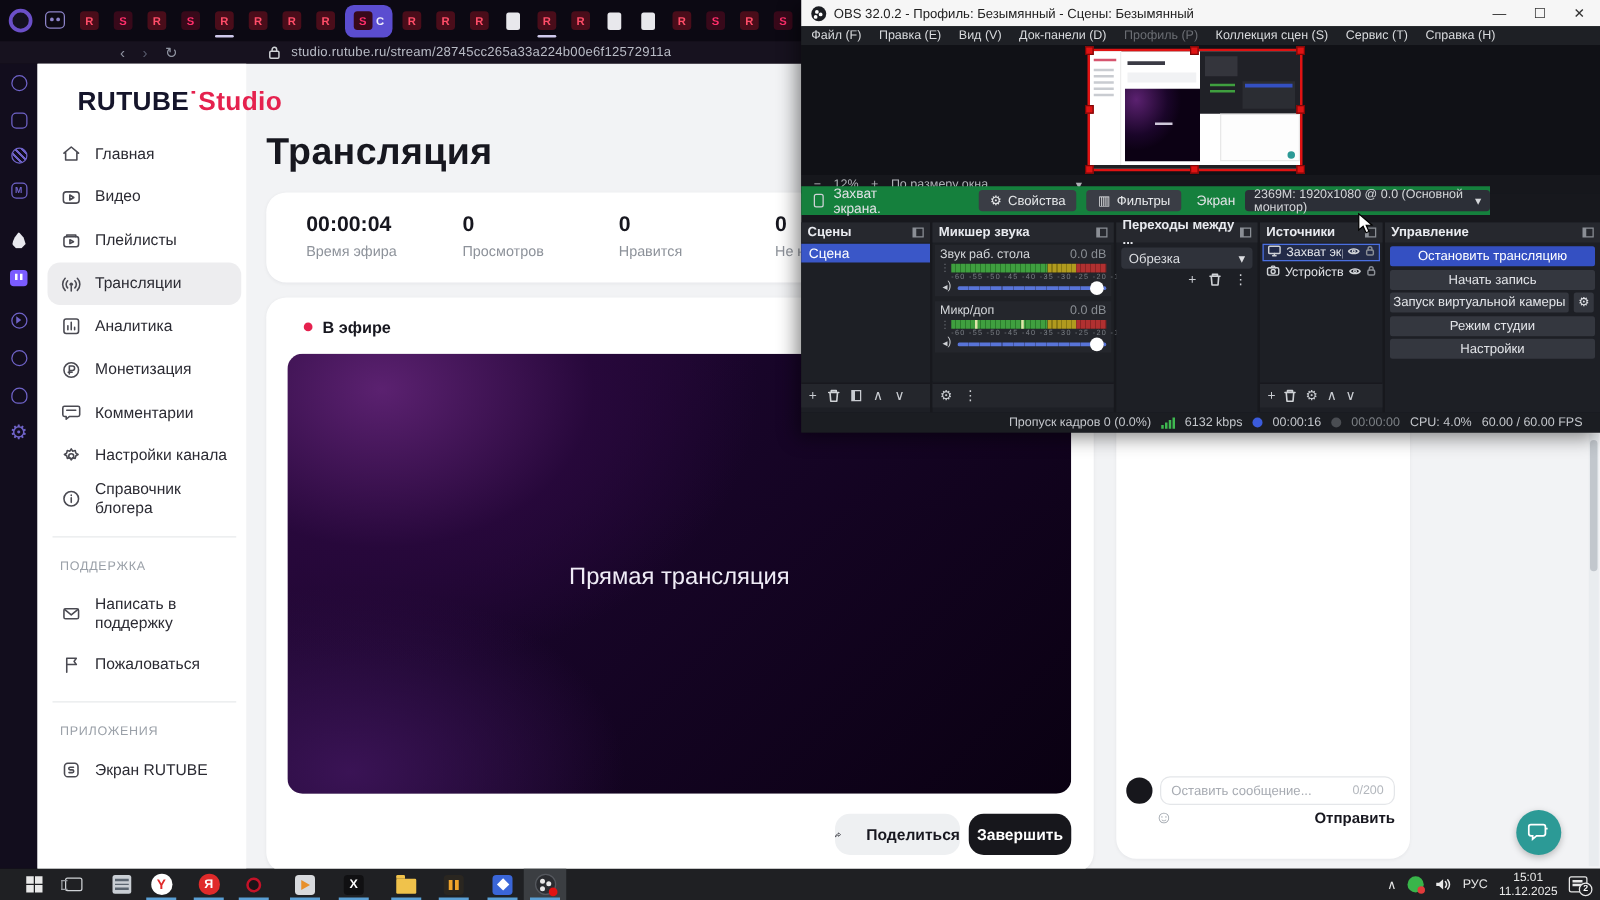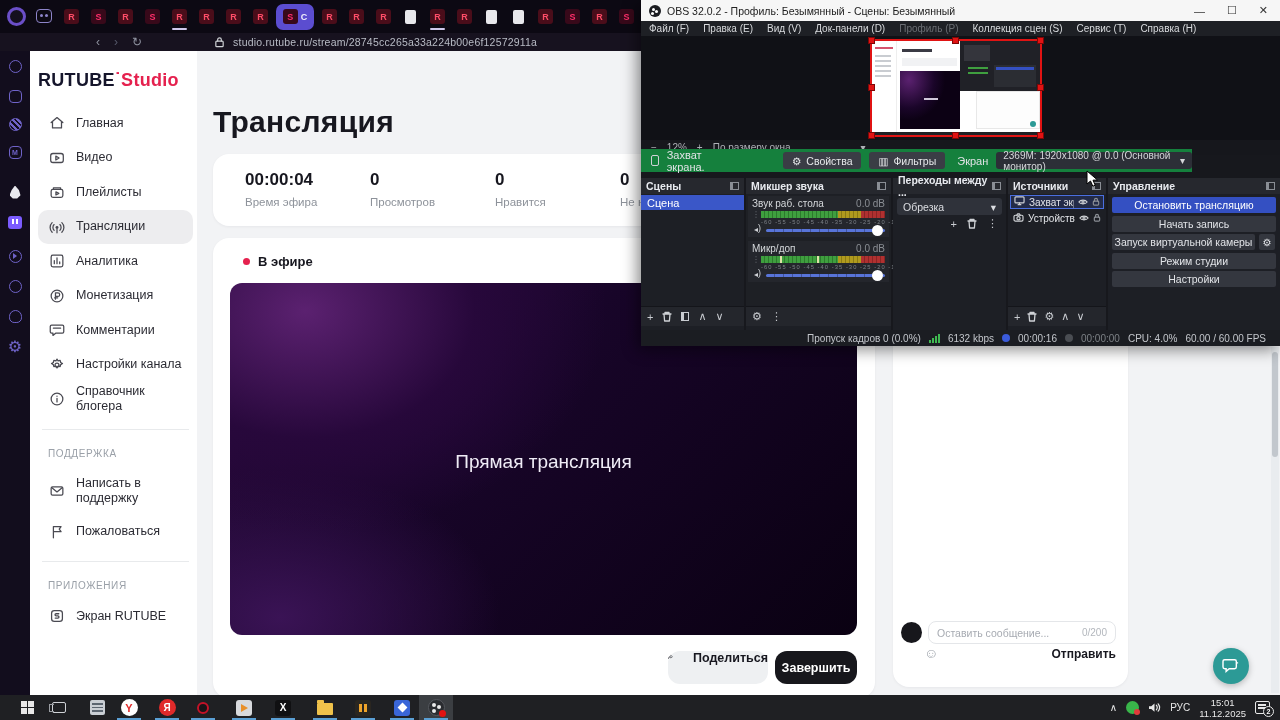--- a/index.html
+++ b/index.html
@@ -33,21 +33,21 @@
   .gx-stripe{width:13px;height:13px;border-radius:50%;background:repeating-linear-gradient(45deg,#6f63c8 0 2px,transparent 2px 4px);border:1px solid #6f63c8;}
   .gx-flame{width:11px;height:13px;background:#e8e8ee;clip-path:polygon(50% 0,85% 35%,100% 75%,70% 100%,30% 100%,0 75%,20% 35%);}
   .gx-twitch{width:14px;height:13px;background:#7b5cff;border-radius:3px;position:relative;}
   .gx-twitch:after{content:"";position:absolute;left:4px;top:3px;width:2px;height:5px;background:#fff;box-shadow:4px 0 0 #fff;}
   .gx-dot{width:13px;height:13px;border:1.5px solid #6f63c8;border-radius:50%;display:flex;align-items:center;justify-content:center;}
   .gx-dot i{width:0;height:0;border-left:4px solid #6f63c8;border-top:3px solid transparent;border-bottom:3px solid transparent;}
 
   
   .pagebg{left:30px;top:51px;width:1250px;height:644px;background:#f2f3f5;}
   .studio-side{left:30px;top:51px;width:167px;height:644px;background:#ffffff;}
-  .logo{left:38px;top:70px;font-size:18px;font-weight:800;letter-spacing:.3px;color:#15152b;}
+  .logo{left:62px;top:70px;font-size:21px;font-weight:800;letter-spacing:.3px;color:#15152b;}
   .logo .dot{color:#e5214e;}
   .logo .st{color:#e5214e;font-weight:700;}
   #nav{left:38px;top:106px;width:155px;display:flex;flex-direction:column;}
   .nav-item{display:flex;align-items:center;height:34.5px;padding:0 10px;border-radius:10px;color:#2b2b33;font-size:12.5px;gap:10px;}
   .nav-item.active{background:#ededef;}
   .nav-item.two{height:48px;}
   .nav-item .lbl{line-height:1.2;}
   .nav-ic{width:18px;height:18px;flex:0 0 18px;display:flex;align-items:center;justify-content:center;color:#4a4a52;}
   .nav-ic svg{width:18px;height:18px;stroke:#4a4a52;fill:none;stroke-width:1.4;stroke-linecap:round;stroke-linejoin:round;}
   .nav-div{height:1px;background:#e8eaec;margin:12px 4px;}
@@ -59,21 +59,21 @@
   .stat .v{font-size:17px;font-weight:700;color:#17171f;}
   .stat .l{font-size:11.5px;color:#8d929a;margin-top:6px;}
   .live-card{left:213px;top:238px;width:662px;height:460px;background:#fff;border-radius:16px;box-shadow:0 1px 3px rgba(20,20,40,.05);}
   .live-badge{left:243px;top:254px;display:flex;align-items:center;gap:8px;font-size:13px;font-weight:700;color:#17171f;}
   .live-dot{width:7px;height:7px;border-radius:50%;background:#e5214e;}
   .video{left:230px;top:283px;width:627px;height:352px;border-radius:12px;
     background:radial-gradient(60% 80% at 12% 8%,#5b2170 0%,rgba(40,8,60,.9) 45%,rgba(10,1,18,0) 80%),
                radial-gradient(50% 60% at 8% 95%,#3a1355 0%,rgba(20,4,35,0) 70%),
                linear-gradient(135deg,#2a0a3e 0%,#180529 40%,#0a0112 100%);}
   .video-text{width:627px;text-align:center;top:168px;color:#efecf6;font-size:19px;}
-  .btn-share{left:668px;top:651px;width:100px;height:33px;border-radius:12px;background:#eef0f2;display:flex;align-items:flex-start;justify-content:center;gap:20px;font-size:12.5px;font-weight:700;color:#17171f;}
+  .btn-share{left:668px;top:651px;width:100px;height:33px;border-radius:12px;background:#eef0f2;display:flex;align-items:center;justify-content:center;gap:20px;font-size:12.5px;font-weight:700;color:#17171f;}
   .btn-finish{left:775px;top:651px;width:82px;height:33px;border-radius:12px;background:#17171c;display:flex;align-items:center;justify-content:center;font-size:12.5px;font-weight:700;color:#fff;}
 
   
   .chat-card{left:893px;top:345px;width:235px;height:342px;background:#fff;border-radius:0 0 16px 16px;box-shadow:0 1px 3px rgba(20,20,40,.05);}
   .chat-avatar{left:901px;top:622px;width:21px;height:21px;border-radius:50%;background:#17171c;}
   .chat-input{left:928px;top:621px;width:188px;height:23px;border:1px solid #e4e6e9;border-radius:8px;display:flex;align-items:center;padding:0 8px;justify-content:space-between;}
   .chat-ph{font-size:10.5px;color:#a7abb2;}
   .chat-count{font-size:10px;color:#b3b7bd;}
   .chat-smile{left:924px;top:645px;font-size:14px;color:#9aa0a8;}
   .chat-send{left:1040px;top:647px;width:76px;text-align:right;font-size:12px;font-weight:700;color:#17171f;}

